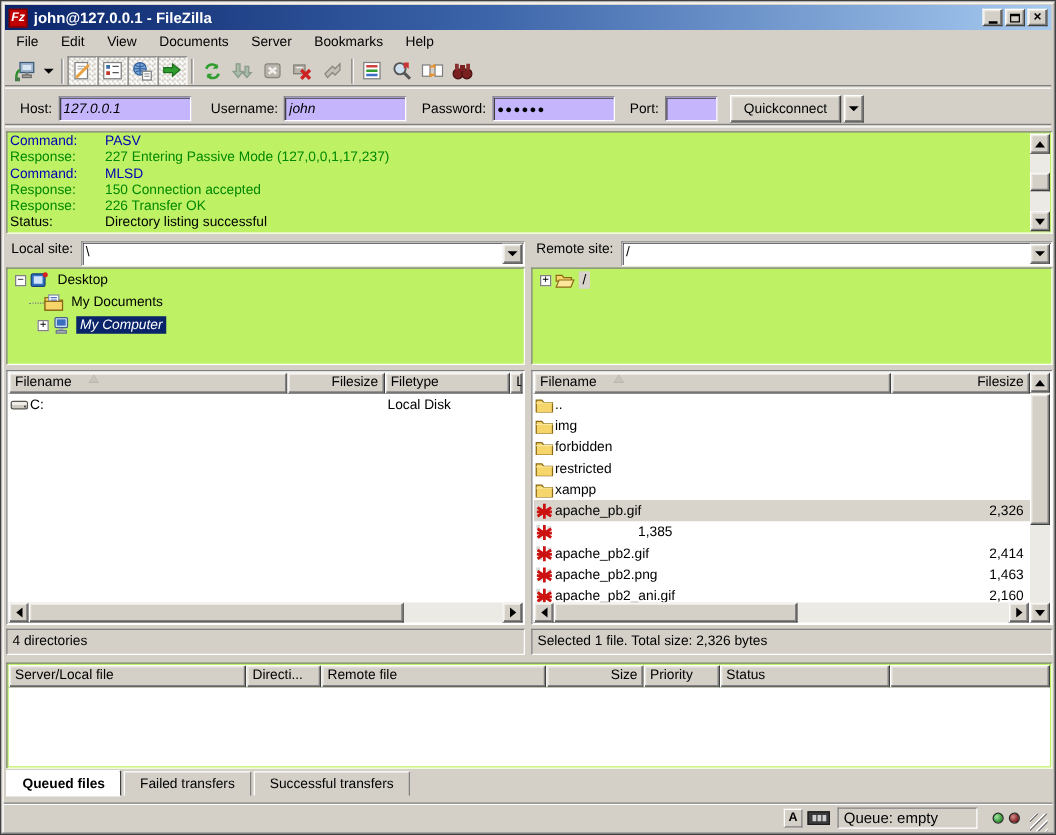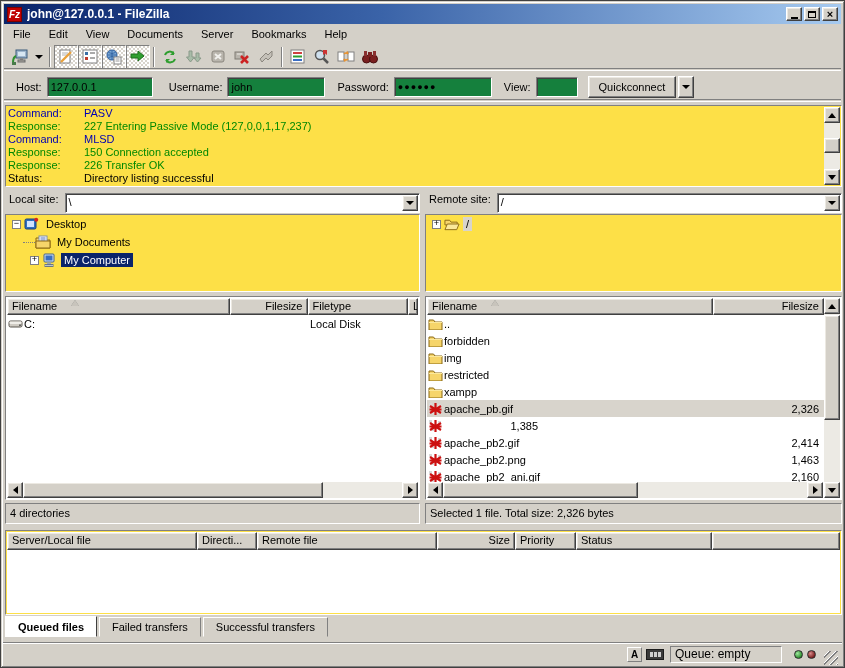--- a/index.html
+++ b/index.html
@@ -6,22 +6,22 @@
   *{box-sizing:border-box;}
   .win{
     position:relative;width:845px;height:668px;background:#D4D0C8;
     font-family:"Liberation Sans","DejaVu Sans",sans-serif;font-size:11px;color:#000;
     border:1px solid #404040;
     box-shadow:inset 1px 1px 0 #D4D0C8, inset -1px -1px 0 #808080, inset 2px 2px 0 #fff;
     overflow:hidden;
   }
   
   .raised{background:#D4D0C8;border:1px solid;border-color:#fff #404040 #404040 #fff;box-shadow:inset -1px -1px 0 #808080,inset 1px 1px 0 #ece9e2;}
-  .sunken-field{background:#15803d;border:1px solid;border-color:#808080 #fff #fff #808080;box-shadow:inset 1px 1px 0 #404040;}
-  .sunken-panel{background:#fde047;border:1px solid;border-color:#808080 #fff #fff #808080;}
+  .sunken-field{background:#c4b5fd;border:1px solid;border-color:#808080 #fff #fff #808080;box-shadow:inset 1px 1px 0 #404040;font-style:italic;}
+  .sunken-panel{background:#bef264;border:1px solid;border-color:#808080 #fff #fff #808080;}
   .statuscell{border:1px solid;border-color:#808080 #fff #fff #808080;}
   
   .titlebar{position:absolute;left:3px;top:3px;right:3px;height:20px;
     background:linear-gradient(to right,#0A246A 0%,#3A63A8 45%,#A6CAF0 100%);
     display:flex;align-items:center;padding:0 3px;}
   .fzicon{width:15px;height:15px;background:#C00000;border:1px solid #7a0000;color:#fff;
     font-weight:bold;font-size:10px;line-height:13px;text-align:center;font-style:italic;}
   .titletext{color:#fff;font-weight:bold;font-size:12px;margin-left:5px;flex:1;white-space:nowrap;overflow:hidden;}
   .winbtn{width:16px;height:14px;margin-left:2px;display:flex;align-items:center;justify-content:center;
     font-size:10px;font-weight:bold;line-height:1;cursor:default;}
@@ -67,21 +67,21 @@
   .siterow{position:absolute;height:20px;display:flex;}
   .sitelabel{margin:0 6px 0 4px;}
   .combo{flex:1;height:20px;display:flex;align-items:stretch;background:#fff;border:1px solid;border-color:#808080 #fff #fff #808080;box-shadow:inset 1px 1px 0 #404040;}
   .combotext{flex:1;padding:2px 3px;}
   .combobtn{width:16px;display:flex;align-items:center;justify-content:center;margin:1px;}
   .tree{position:absolute;overflow:hidden;}
   .trow{display:flex;align-items:center;height:18px;white-space:nowrap;}
   .expbox{width:9px;height:9px;background:#fff;border:1px solid #808080;font-size:9px;line-height:7px;text-align:center;flex:none;margin-right:3px;font-family:"Liberation Mono",monospace;}
   .tico{width:16px;height:14px;flex:none;margin-right:3px;display:flex;align-items:center;}
   .tlabel{padding:1px 3px;}
-  .tlabel.sel-focus{background:#0A246A;color:#fff;}
+  .tlabel.sel-focus{background:#0A246A;color:#fff;font-style:italic;}
   .tlabel.sel-blur{background:#D8D4CC;}
   .conn{width:12px;border-top:1px dotted #808080;flex:none;}
   
   .list{position:absolute;}
   .lheader{position:absolute;left:1px;right:1px;top:1px;height:17px;display:flex;}
   .hcell{padding:1px 4px;display:flex;white-space:nowrap;overflow:hidden;}
   .hcell.right{justify-content:flex-end;}
   .sortarrow{width:0;height:0;margin-left:14px;border-left:4px solid transparent;border-right:4px solid transparent;border-bottom:6px solid #c8c4bc;filter:drop-shadow(0 0 0.5px #808080);}
   .lbody{position:absolute;left:1px;top:18px;background:#fff;overflow:hidden;}
   .lrow{display:flex;align-items:center;height:17px;white-space:nowrap;}
@@ -253,21 +253,21 @@
     </div>
   </div>
 
   <div class="quickbar">
     <span class="qlabel">Host:</span>
     <input class="qinput sunken-field" style="width: 106px;" value="127.0.0.1">
     <span class="qlabel" style="margin-left:16px">Username:</span>
     <input class="qinput sunken-field" style="width: 98px;" value="john">
     <span class="qlabel" style="margin-left:12px">Password:</span>
     <input class="qinput sunken-field" style="width: 98px; font-size: 9px; letter-spacing: 1px;" value="●●●●●●">
-    <span class="qlabel" style="margin-left:12px">View:</span>
+    <span class="qlabel" style="margin-left:12px">Port:</span>
     <input class="qinput sunken-field" style="width: 42px;" value="">
     <div class="qc-btn raised">Quickconnect</div>
     <div class="qc-drop raised">
       <span class="drop-arrow"></span>
     </div>
   </div>
 
   <div class="log sunken-panel">
     <div class="logbody">
       <div class="logrow t-command">
@@ -440,31 +440,31 @@
         <span class="cell-name">..</span>
         <span class="cell-size"></span>
       </div>
       <div class="lrow">
         <span class="fico">
             <svg width="15" height="12" viewBox="0 0 15 12">
               <path d="M1 2 h4.5 l1.5 2 H14 v8 H1 z" fill="#F6D56A" stroke="#8B6914"></path>
               <path d="M1 4.5 h13" stroke="#fbe89a"></path>
             </svg>
           </span>
-        <span class="cell-name">forbidden</span>
+        <span class="cell-name">img</span>
         <span class="cell-size"></span>
       </div>
       <div class="lrow">
         <span class="fico">
             <svg width="15" height="12" viewBox="0 0 15 12">
               <path d="M1 2 h4.5 l1.5 2 H14 v8 H1 z" fill="#F6D56A" stroke="#8B6914"></path>
               <path d="M1 4.5 h13" stroke="#fbe89a"></path>
             </svg>
           </span>
-        <span class="cell-name">img</span>
+        <span class="cell-name">forbidden</span>
         <span class="cell-size"></span>
       </div>
       <div class="lrow">
         <span class="fico">
             <svg width="15" height="12" viewBox="0 0 15 12">
               <path d="M1 2 h4.5 l1.5 2 H14 v8 H1 z" fill="#F6D56A" stroke="#8B6914"></path>
               <path d="M1 4.5 h13" stroke="#fbe89a"></path>
             </svg>
           </span>
         <span class="cell-name">restricted</span>

